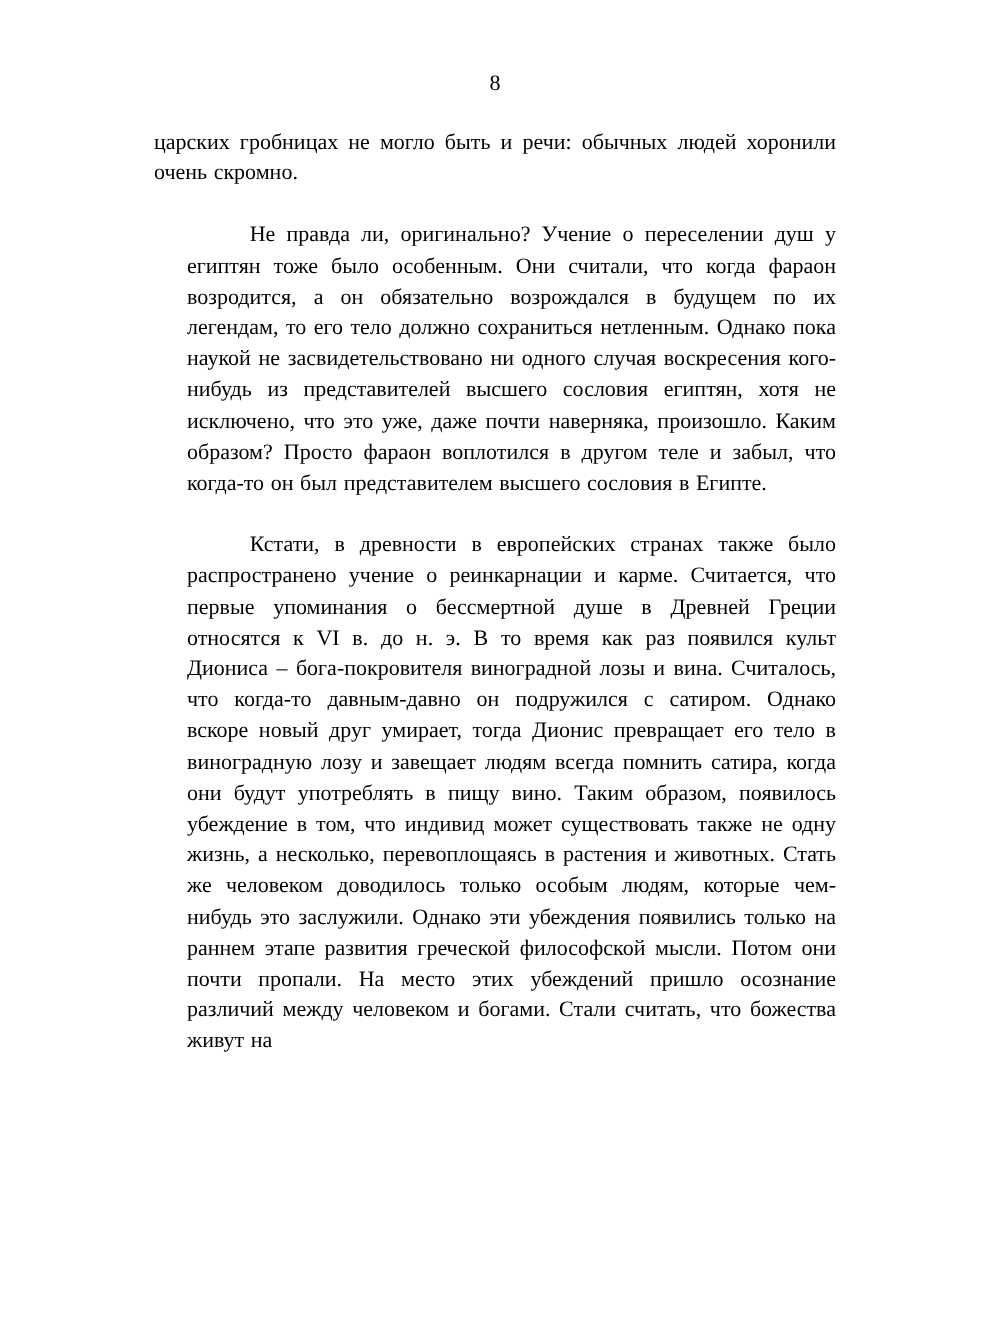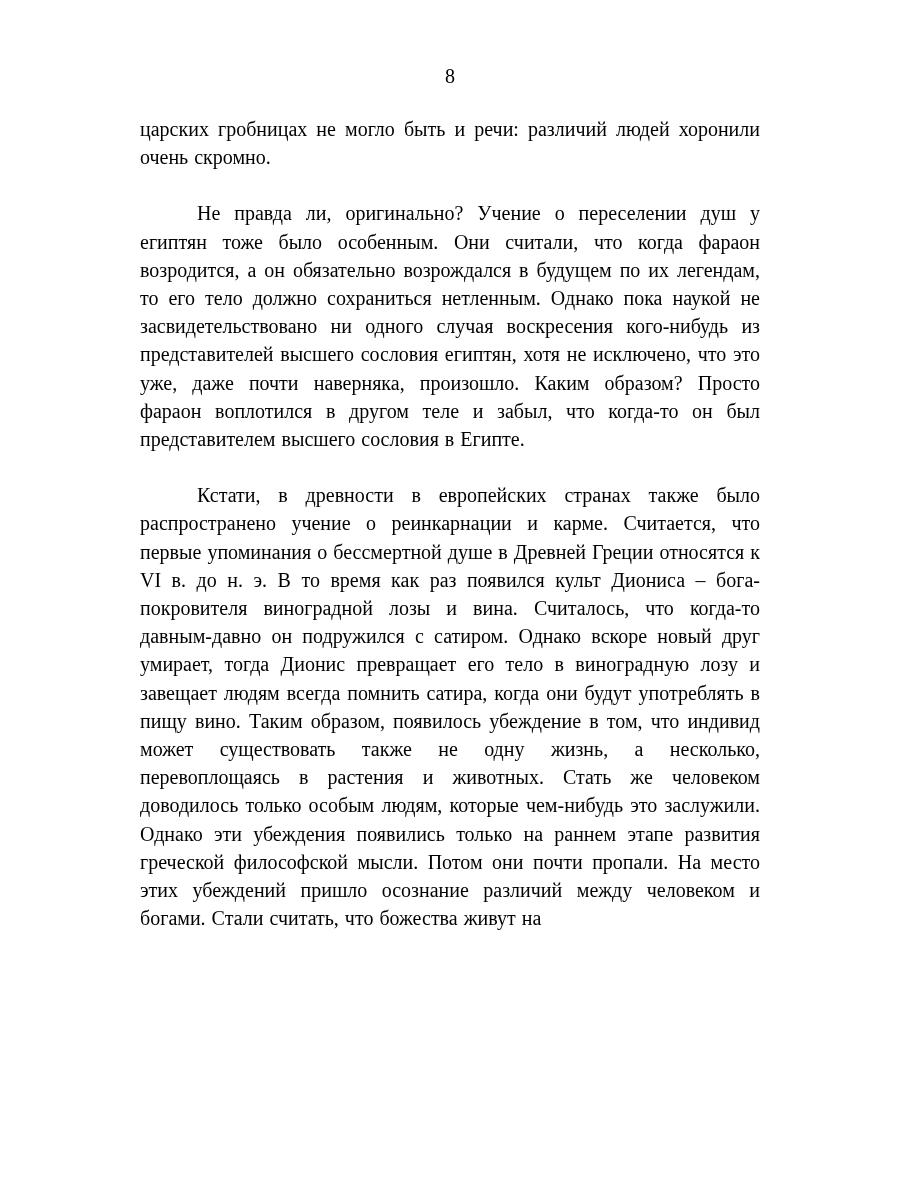--- a/index.html
+++ b/index.html
@@ -30,25 +30,26 @@
   .para {
     font-size: 20px;
     line-height: 28.2px;
     text-align: justify;
     text-align-last: left;
     word-spacing: 1px;
     margin-bottom: 28px;
   }
   .para.indent {
     text-indent: 57px;
+    margin-left: 30px;
   }
 </style>
 </head>
 <body>
 
 <div class="page">
   <div class="page-number">8</div>
   <div class="content">
-    <p class="para">царских гробницах не могло быть и речи: различий людей хоронили очень скромно.</p>
+    <p class="para">царских гробницах не могло быть и речи: обычных людей хоронили очень скромно.</p>
     <p class="para indent">Не правда ли, оригинально? Учение о переселении душ у египтян тоже было особенным. Они считали, что когда фараон возродится, а он обязательно возрождался в будущем по их легендам, то его тело должно сохраниться нетленным. Однако пока наукой не засвидетельствовано ни одного случая воскресения кого-нибудь из представителей высшего сословия египтян, хотя не исключено, что это уже, даже почти наверняка, произошло. Каким образом? Просто фараон воплотился в другом теле и забыл, что когда-то он был представителем высшего сословия в Египте.</p>
     <p class="para indent">Кстати, в древности в европейских странах также было распространено учение о реинкарнации и карме. Считается, что первые упоминания о бессмертной душе в Древней Греции относятся к VI в. до н. э. В то время как раз появился культ Диониса – бога-покровителя виноградной лозы и вина. Считалось, что когда-то давным-давно он подружился с сатиром. Однако вскоре новый друг умирает, тогда Дионис превращает его тело в виноградную лозу и завещает людям всегда помнить сатира, когда они будут употреблять в пищу вино. Таким образом, появилось убеждение в том, что индивид может существовать также не одну жизнь, а несколько, перевоплощаясь в растения и животных. Стать же человеком доводилось только особым людям, которые чем-нибудь это заслужили. Однако эти убеждения появились только на раннем этапе развития греческой философской мысли. Потом они почти пропали. На место этих убеждений пришло осознание различий между человеком и богами. Стали считать, что божества живут на</p>
   </div>
 </div>
 
 </body></html>

